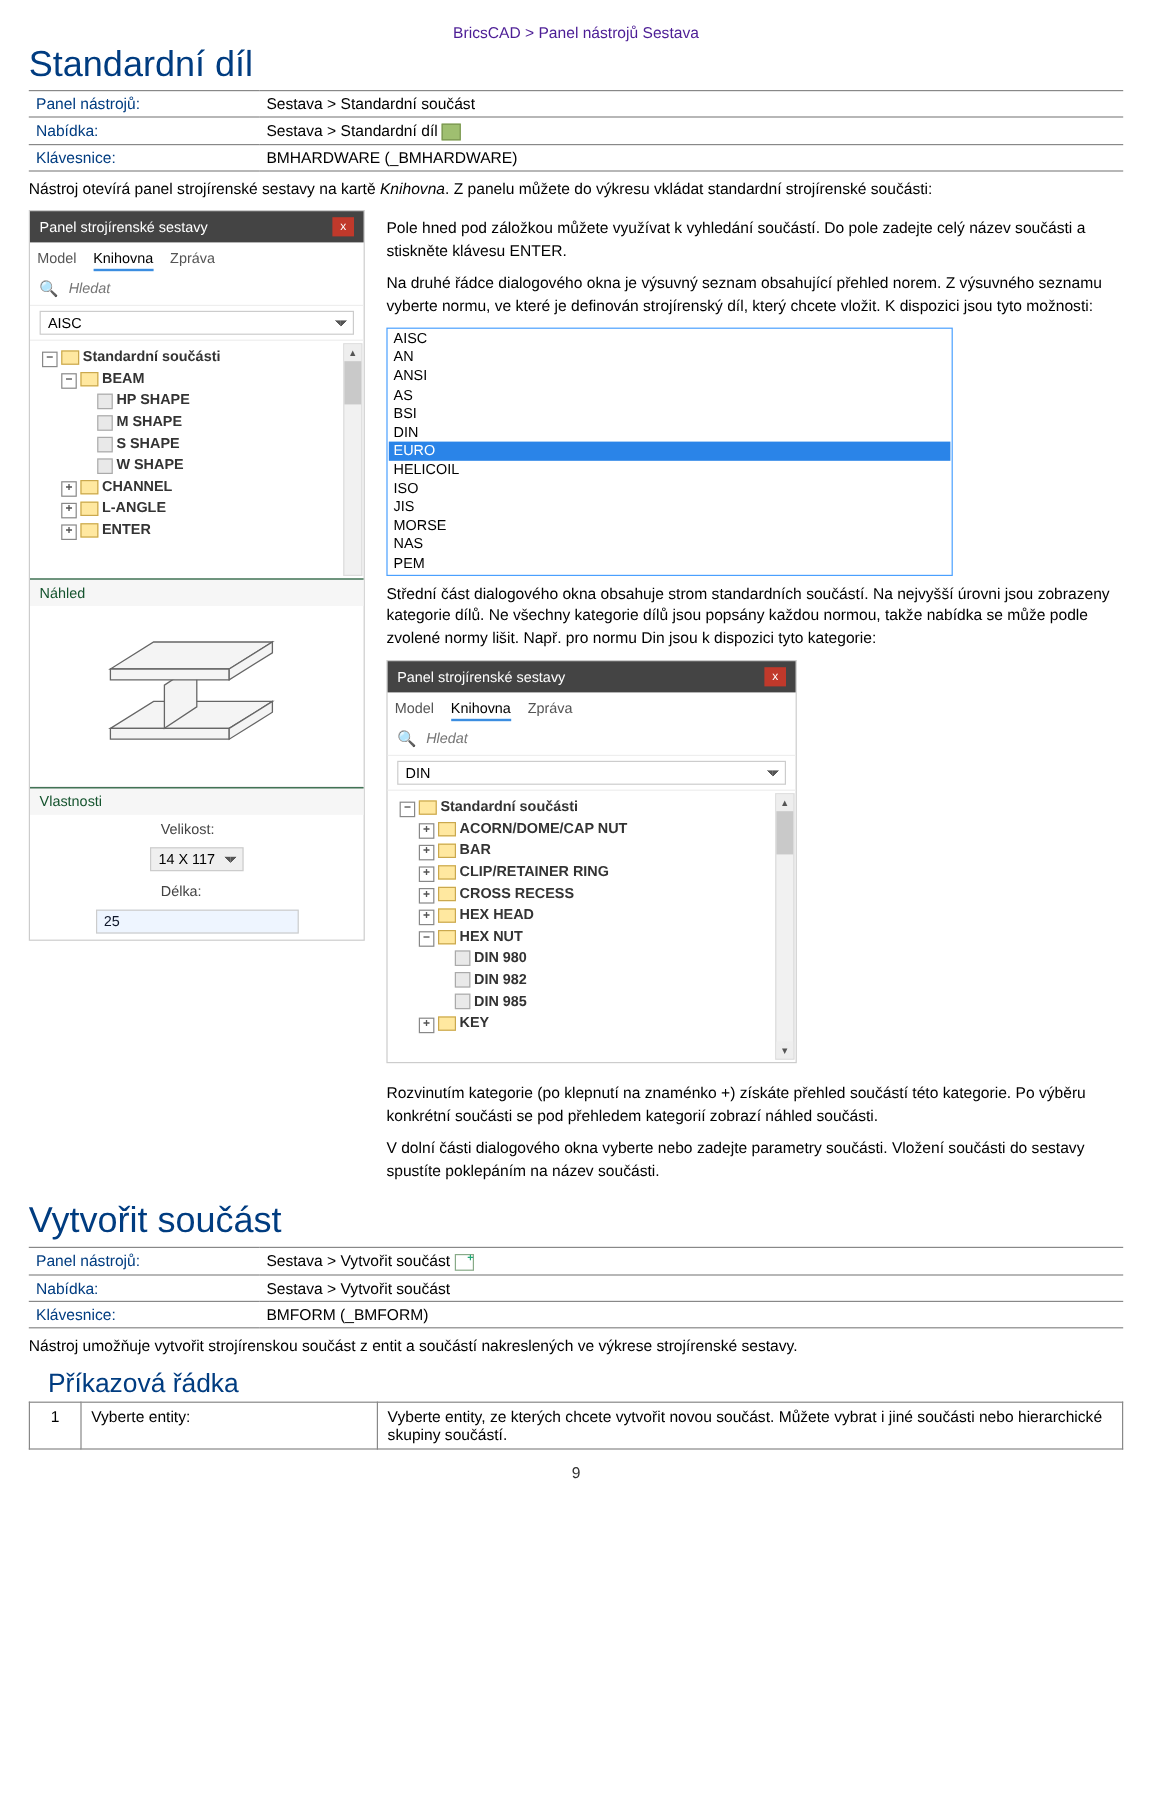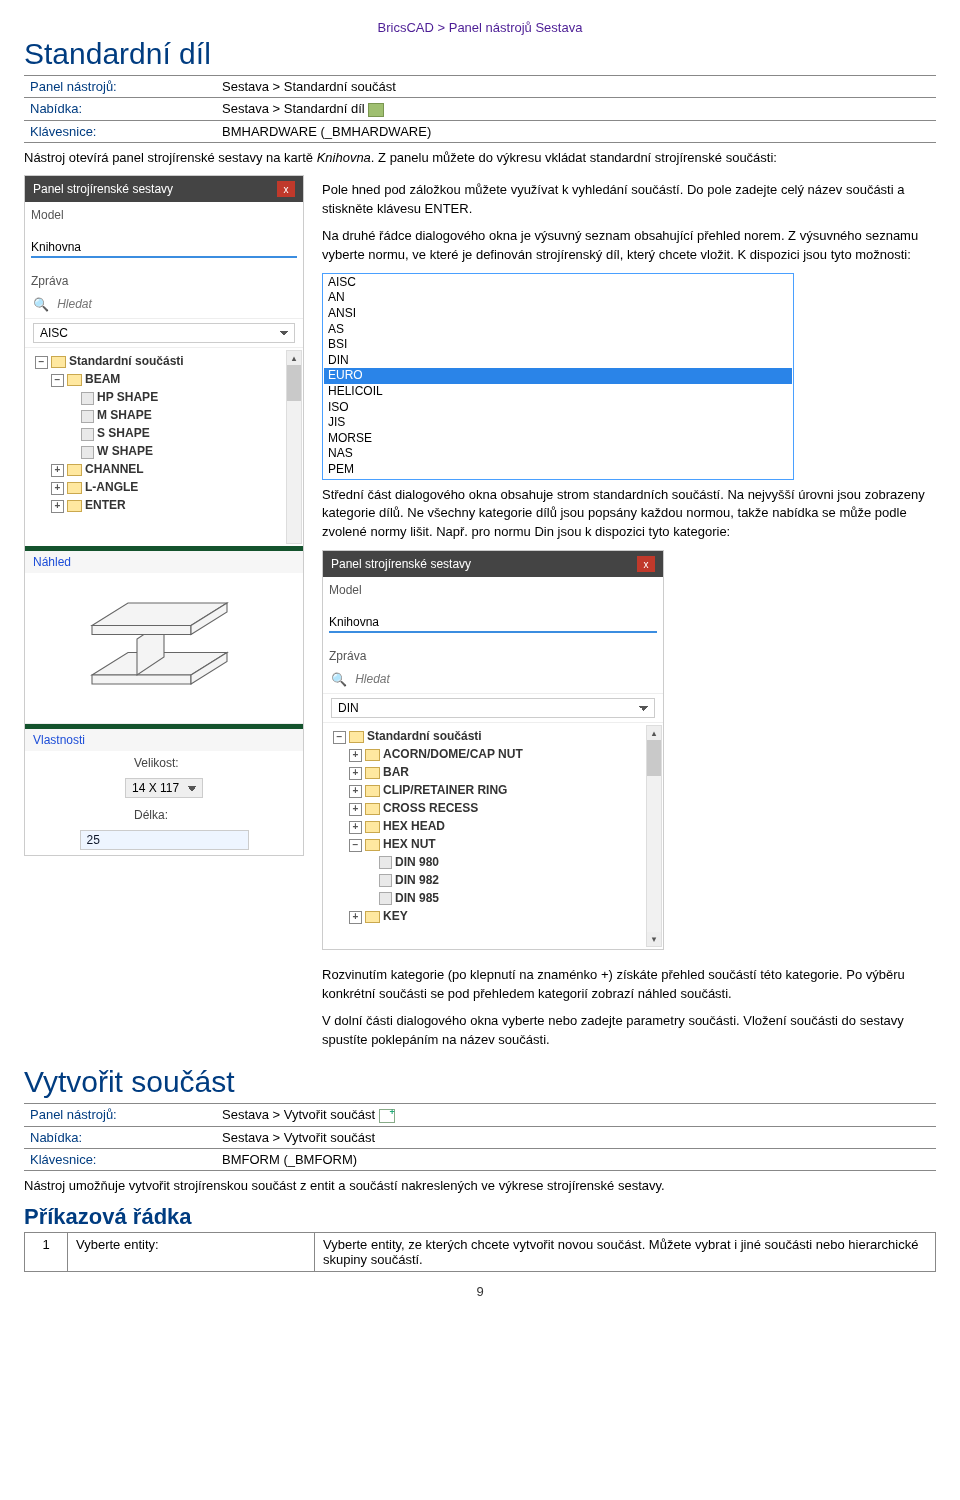--- a/index.html
+++ b/index.html
@@ -21,22 +21,22 @@
     color: #003c80;
     font-size: 30px;
     font-weight: normal;
     margin: 0 0 4px 0;
     font-family: Verdana, Arial, sans-serif;
   }
   h1.mtop { margin-top: 8px; }
   h2.sub {
     color: #003c80;
     font-size: 22px;
-    font-weight: bold;
-    margin: 8px 0 2px 0;
+    font-weight: normal;
+    margin: 8px 0 2px 16px;
   }
   table.info {
     width: 100%;
     border-collapse: collapse;
     font-size: 13px;
   }
   table.info td {
     border-top: 1px solid #888;
     padding: 3px 6px;
     vertical-align: top;
@@ -74,21 +74,20 @@
     font-size: 10px;
     display: inline-flex;
     align-items: center; justify-content: center;
     cursor: pointer;
   }
   .tabs {
     display: flex;
     padding: 4px 6px 0 6px;
     gap: 14px;
     font-size: 12px;
-    flex-direction: column;
   }
   .tab { color: #555; padding: 2px 0; cursor: pointer; }
   .tab.active {
     color: #000;
     border-bottom: 2px solid #3b8de0;
   }
   .search-row {
     display: flex; align-items: center;
     gap: 6px;
     padding: 6px 8px;
@@ -171,24 +170,24 @@
     background: #ffe8a0;
     border: 1px solid #caa84e;
   }
   .item-icon {
     width: 11px; height: 11px;
     background: #e9e9e9;
     border: 1px solid #aaa;
   }
   .section-label {
     background: #f6f6f6;
-    border-top: 5px solid #14532d;
+    border-top: 1px solid #14532d;
     padding: 4px 8px;
     font-size: 12px;
-    color: #1d4ed8;
+    color: #14532d;
   }
   .preview {
     height: 150px;
     display: flex;
     align-items: center;
     justify-content: center;
     border-bottom: 1px solid #eee;
   }
   .preview svg { width: 180px; height: 120px; }
   .prop-row {

